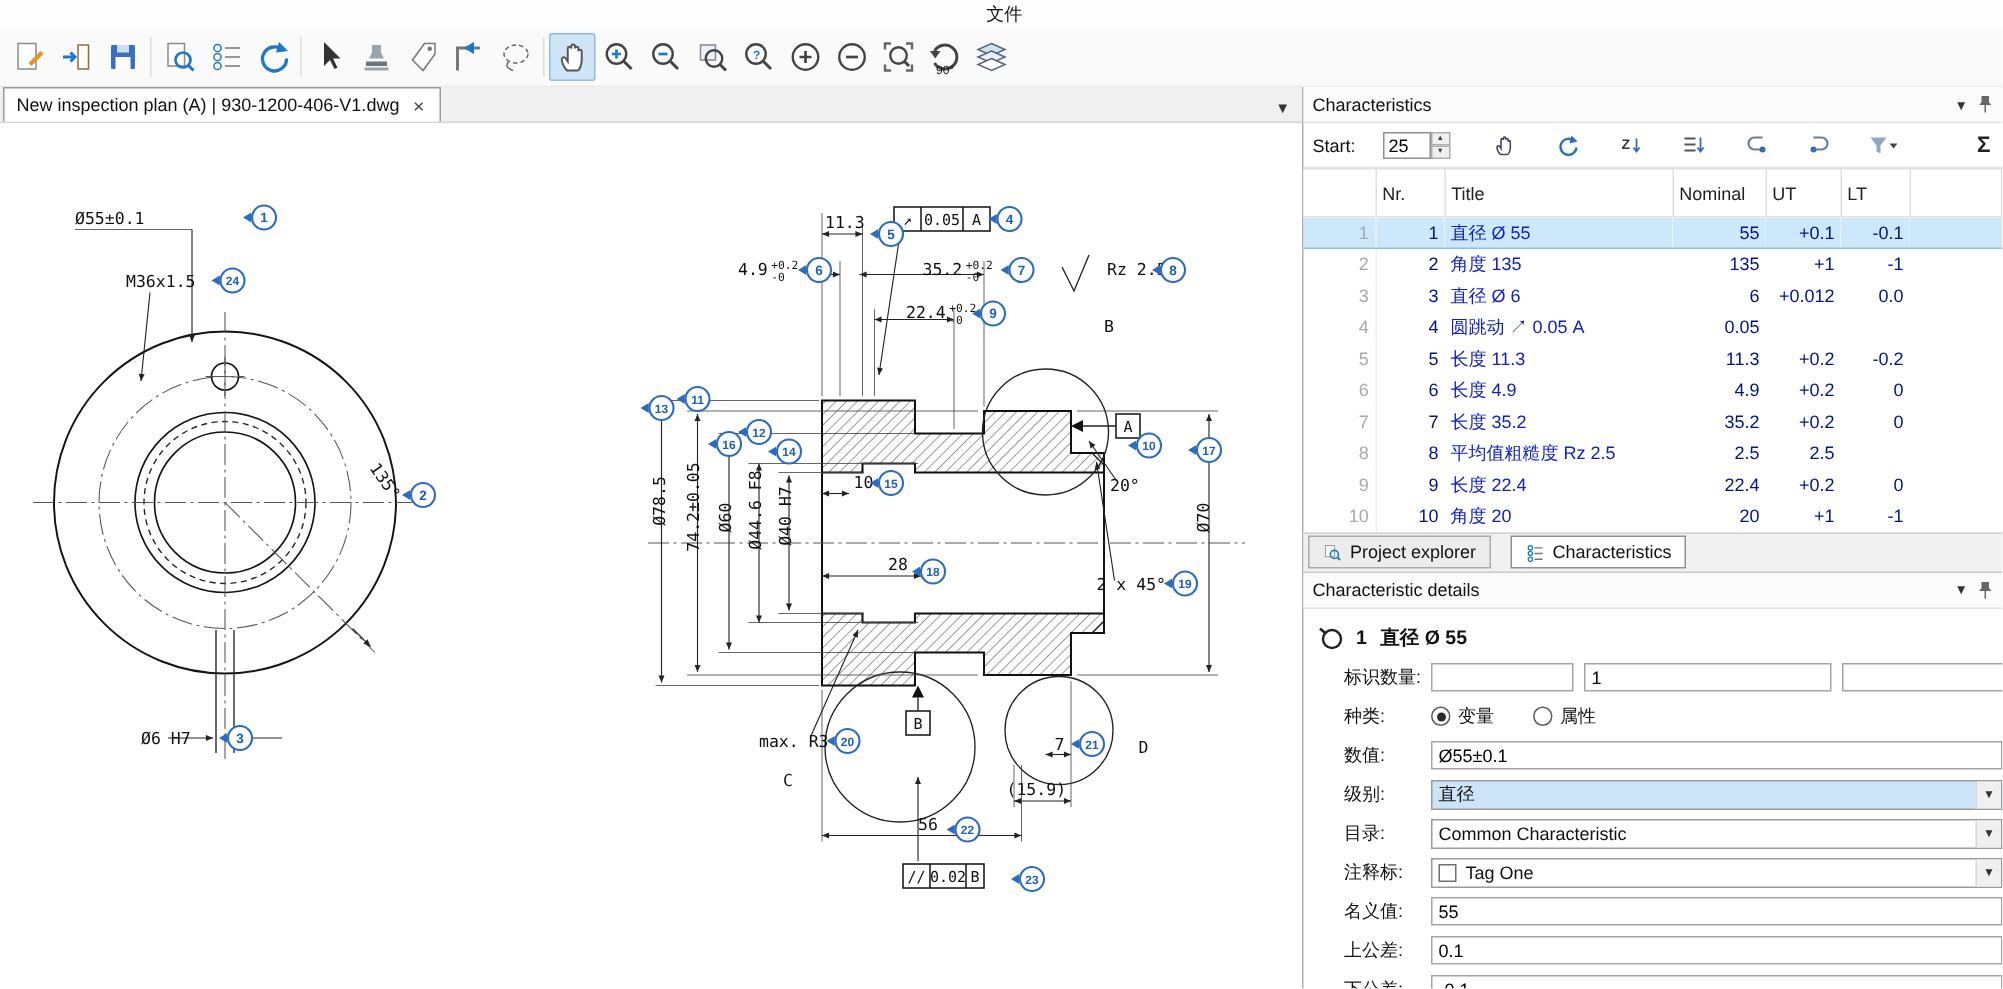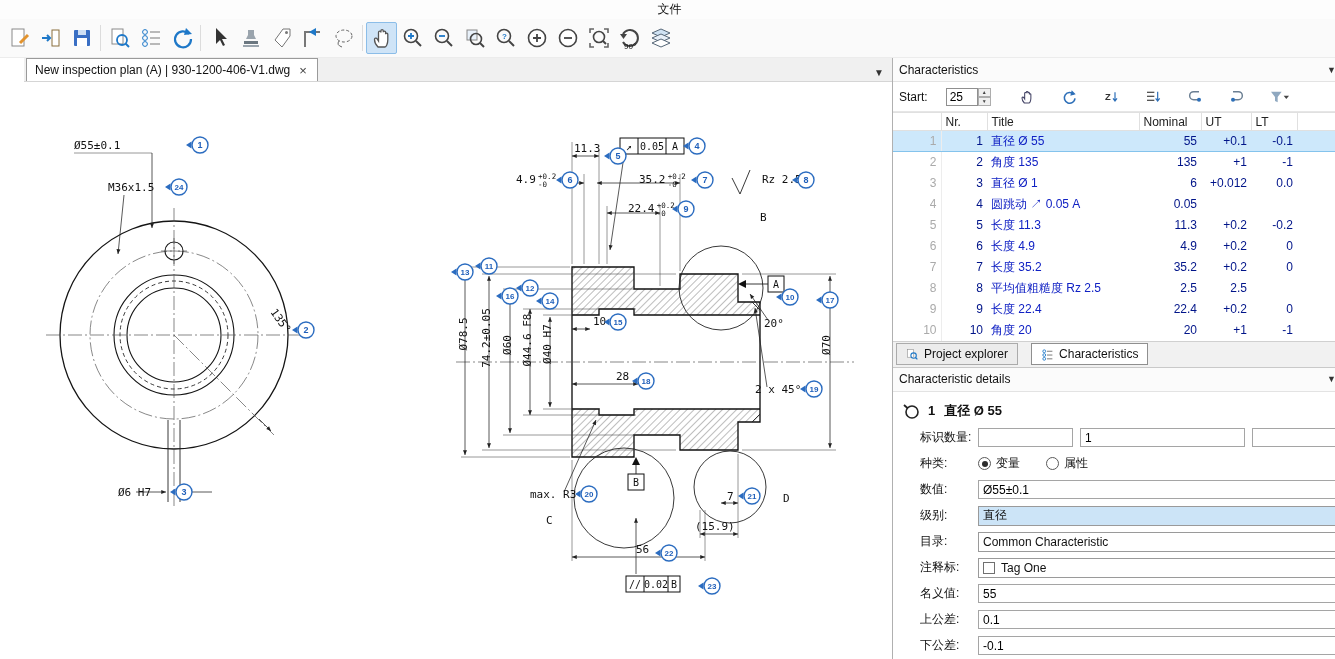--- a/index.html
+++ b/index.html
@@ -13,21 +13,21 @@
   .menubar .win-right { margin-left:auto; padding-right:2px; font-weight:bold; font-size:13px; }
 
   
   .toolbar { height:39px; display:flex; align-items:center; background:#fafafa; padding:0 4px; border-bottom:1px solid #ececec; }
   .tb { width:31px; height:32px; display:flex; align-items:center; justify-content:center; border:1px solid transparent; border-radius:2px; }
   .tb.active { background:#cfe4f7; border-color:#8bbde8; }
   .tbsep { width:1px; height:26px; background:#dcdcdc; margin:0 3px; }
 
   
   .mainrow { flex:1; display:flex; min-height:0; }
-  .leftcol { width:868px; display:flex; flex-direction:column;margin-left:24px; }
+  .leftcol { width:868px; display:flex; flex-direction:column; }
   .tabbar { height:24px; background:#f0f0f0; border-bottom:1px solid #d5d5d5; display:flex; align-items:flex-end; padding-left:2px; }
   .doctab { height:23px; display:flex; align-items:center; gap:7px; padding:0 8px; background:#fff;
             border:1px solid #9a9a9a; border-bottom:none; font-size:12px; }
   .doctab .x { font-size:13px; color:#444; padding:0 2px; }
   .tabmenu { margin-left:auto; margin-bottom:3px; margin-right:8px; font-size:10px; color:#333; }
 
   
   .canvas { width:868px; height:577px; background:#ffffff; position:relative; }
   .canvas svg { position:absolute; left:0; top:0; }
   .cl   { stroke:#555; stroke-width:.7; fill:none; stroke-dasharray:14 3 2 3; }
@@ -47,21 +47,21 @@
   .phead .caret { font-size:9px; color:#333; padding:0 6px; }
   .chartools { height:30px; display:flex; align-items:center; gap:18px; padding:0 6px; border-bottom:1px solid #e6e6e6; }
   .start-wrap { display:flex; align-items:center; margin-right:6px; }
   .start-input { width:32px; height:18px; border:1px solid #8f8f8f; padding:0 3px; font-size:12px; font-family:"Liberation Sans",sans-serif; }
   .spin { display:flex; flex-direction:column; }
   .spin div { width:13px; height:9px; border:1px solid #adadad; background:#f0f0f0; font-size:5px; line-height:7px; text-align:center; color:#444; }
   .mtb { width:24px; height:24px; display:flex; align-items:center; justify-content:center; border:1px solid transparent; border-radius:2px; }
   .sum { margin-left:auto; font-size:15px; font-weight:bold; color:#222; padding-right:2px; }
 
   table.chars { width:100%; border-collapse:collapse; table-layout:fixed; font-size:12px; }
-  table.chars th { height:18px; font-weight:normal; text-align:left; padding:0 4px;
+  table.chars th { height:32px; font-weight:normal; text-align:left; padding:0 4px;
       border:1px solid #e0e0e0; border-left:none; background:#fff; color:#222; }
   table.chars td { height:21px; padding:0 4px; white-space:nowrap; overflow:hidden; }
   .c-idx { color:#aaa; text-align:right; border-right:1px solid #ededed; }
   .c-nr, .c-nom, .c-ut, .c-lt { text-align:right; color:#001489; }
   .c-title { color:#1021c4; }
   tr.selected td { background:#cde8fb; border-top:1px solid #84c3ec; border-bottom:1px solid #84c3ec; }
 
   .panel-tabs { height:27px; background:#f1f1f1; border-top:1px solid #d0d0d0; border-bottom:1px solid #c9c9c9;
       display:flex; align-items:center; padding-left:3px; gap:13px; }
   .ptab { height:22px; display:flex; align-items:center; gap:5px; padding:0 9px; font-size:12px;
@@ -635,21 +635,21 @@
               <td class="c-nr">2</td>
               <td class="c-title">角度 135</td>
               <td class="c-nom">135</td>
               <td class="c-ut">+1</td>
               <td class="c-lt">-1</td>
               <td></td>
             </tr>
           <tr>
               <td class="c-idx">3</td>
               <td class="c-nr">3</td>
-              <td class="c-title">直径 Ø 1</td>
+              <td class="c-title">直径 Ø 6</td>
               <td class="c-nom">6</td>
               <td class="c-ut">+0.012</td>
               <td class="c-lt">0.0</td>
               <td></td>
             </tr>
           <tr>
               <td class="c-idx">4</td>
               <td class="c-nr">4</td>
               <td class="c-title">圆跳动 ↗ 0.05 A</td>
               <td class="c-nom">0.05</td>

